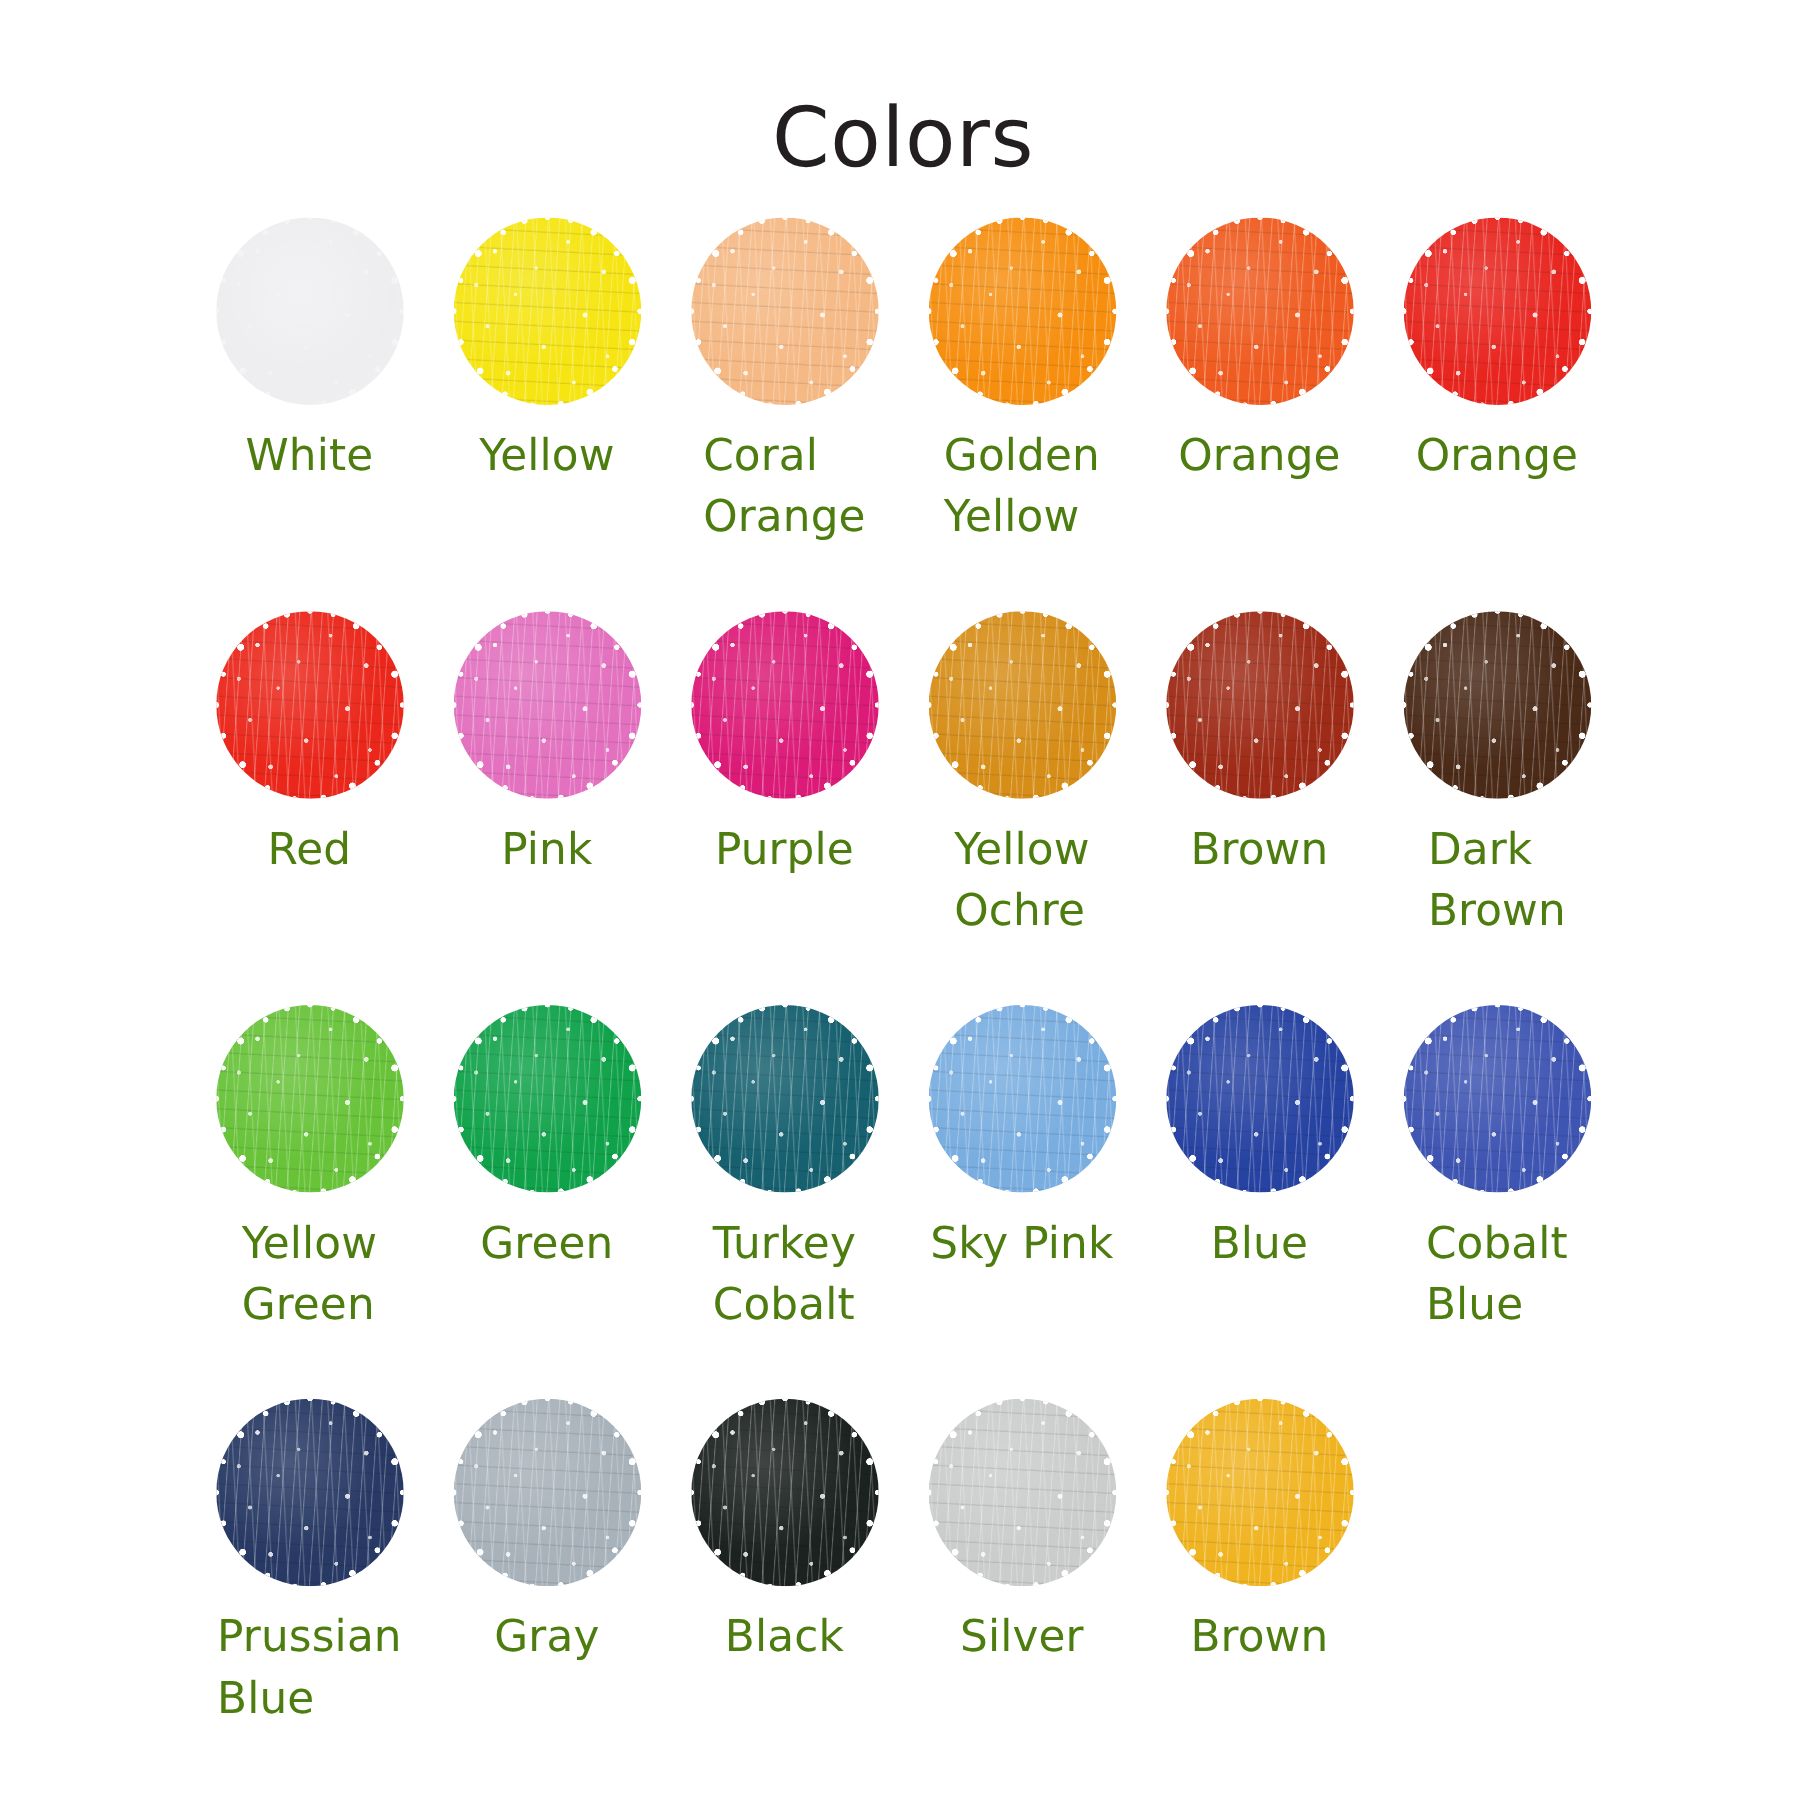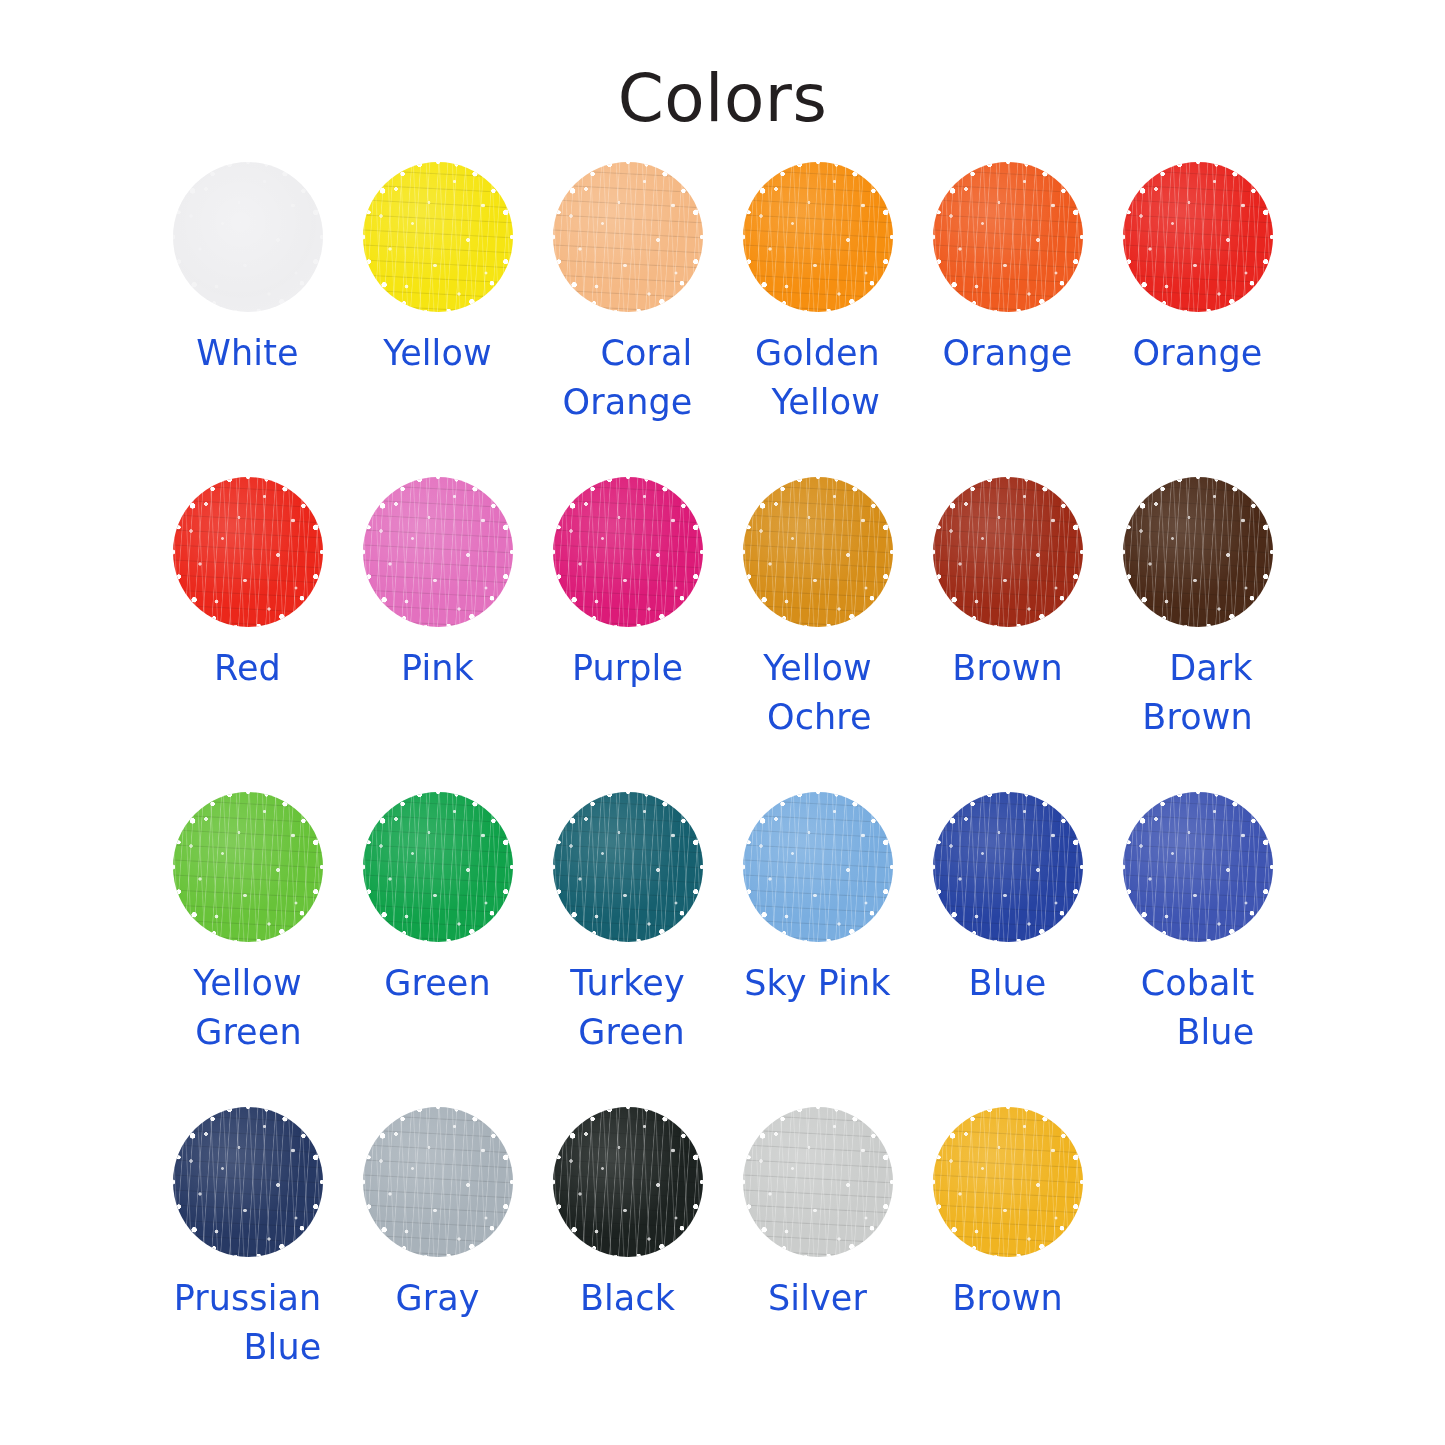--- a/index.html
+++ b/index.html
@@ -22,21 +22,21 @@
     box-sizing: border-box;
   }
 
   .page-title {
     text-align: center;
     font-family: "DejaVu Sans", sans-serif;
     font-size: 66px;
     font-weight: 400;
     color: #231f20;
     letter-spacing: 0.5px;
-    margin: 0;
+    margin: 12px;
     padding-top: 63px;
     line-height: 1.1;
   }
 
   .swatch-grid {
     display: grid;
     grid-template-columns: repeat(6, 1fr);
     grid-template-rows: repeat(4, 315px);
     width: 1140px;
     margin: 24px auto 0 auto;
@@ -151,26 +151,26 @@
       radial-gradient(circle at 45% 40%,
         rgba(0,0,0,0.015) 0%,
         rgba(0,0,0,0.035) 60%,
         rgba(0,0,0,0.02) 100%);
   }
   .swatch-disc.is-pale::before { opacity: 0.35; }
   .swatch-disc.is-pale::after  { opacity: 0.30; }
 
   .swatch-label {
     margin-top: 14px;
-    text-align: right;
+    text-align: left;
     font-family: "DejaVu Sans", sans-serif;
     font-size: 35px;
     font-weight: 400;
     line-height: 1.42;
-    color: #1d4ed8;
+    color: #4d7c0f;
     max-width: 185px;
     white-space: pre-line;
     letter-spacing: 0.1px;
   }
 </style>
 </head>
 <body>
 
 <div class="page">
 
@@ -264,21 +264,21 @@
         <div class="swatch-disc-wrap">
           <div class="swatch-disc" style="--c: #12A14B;"></div>
         </div>
         <div class="swatch-label">Green</div>
       </div>
       <div class="swatch-cell">
         <div class="swatch-disc-wrap">
           <div class="swatch-disc" style="--c: #17606E;"></div>
         </div>
         <div class="swatch-label">Turkey
-Green</div>
+Cobalt</div>
       </div>
       <div class="swatch-cell">
         <div class="swatch-disc-wrap">
           <div class="swatch-disc" style="--c: #7BAEDF;"></div>
         </div>
         <div class="swatch-label">Sky Pink</div>
       </div>
       <div class="swatch-cell">
         <div class="swatch-disc-wrap">
           <div class="swatch-disc" style="--c: #2843A0;"></div>

